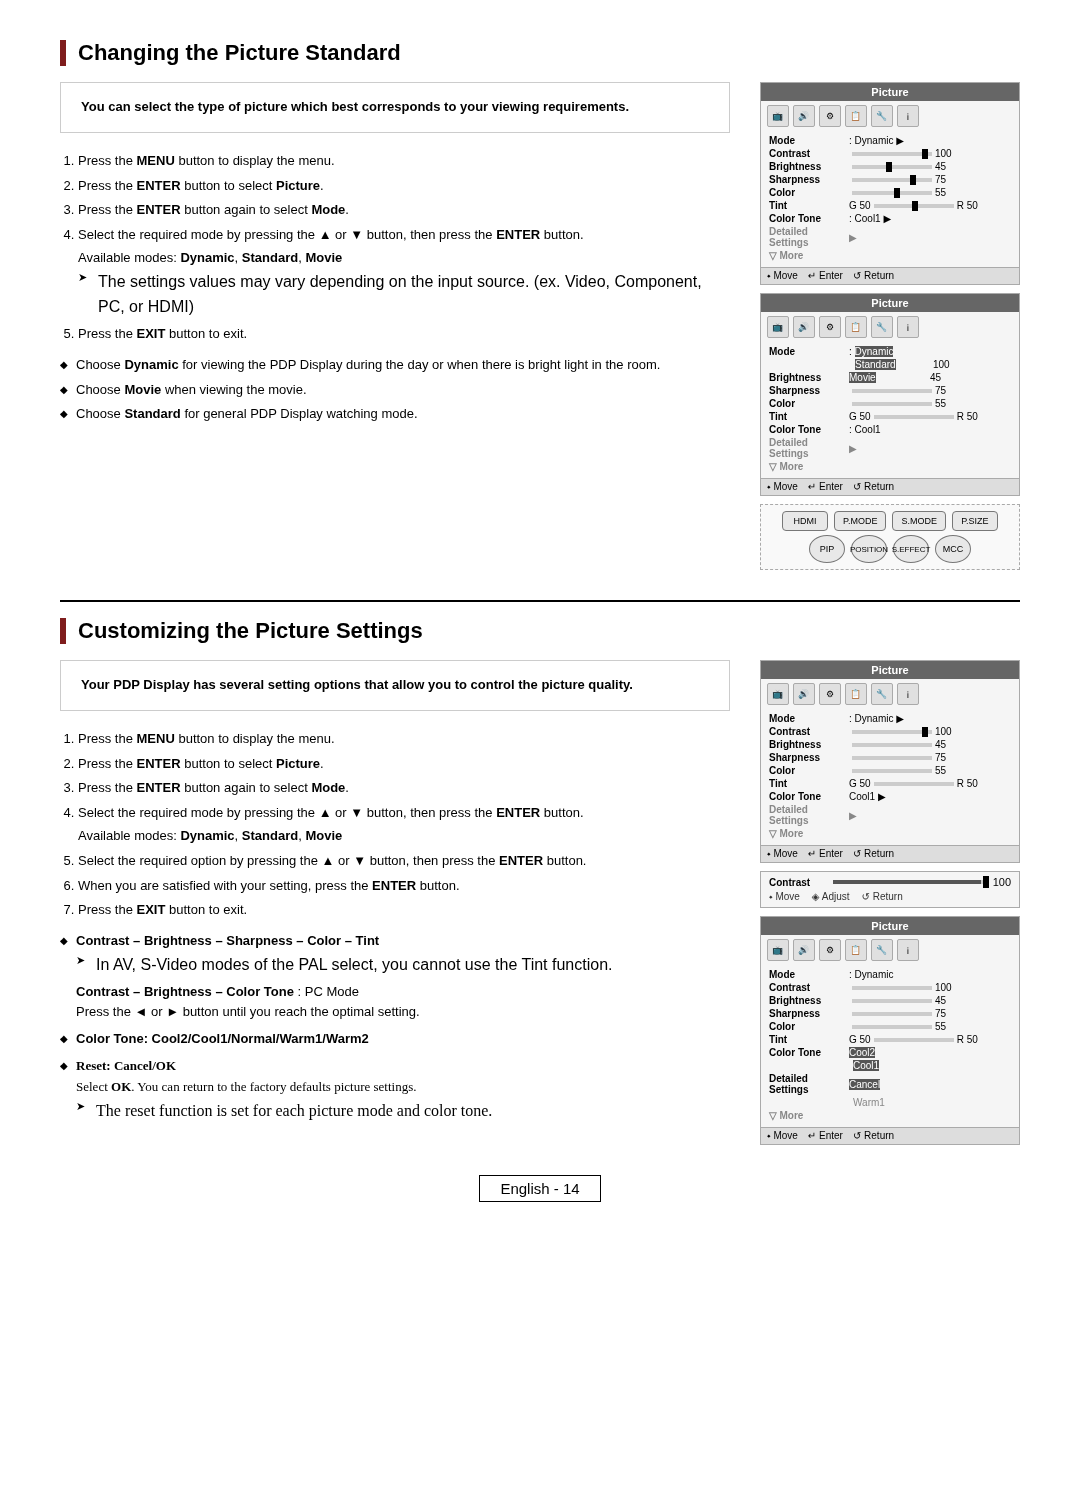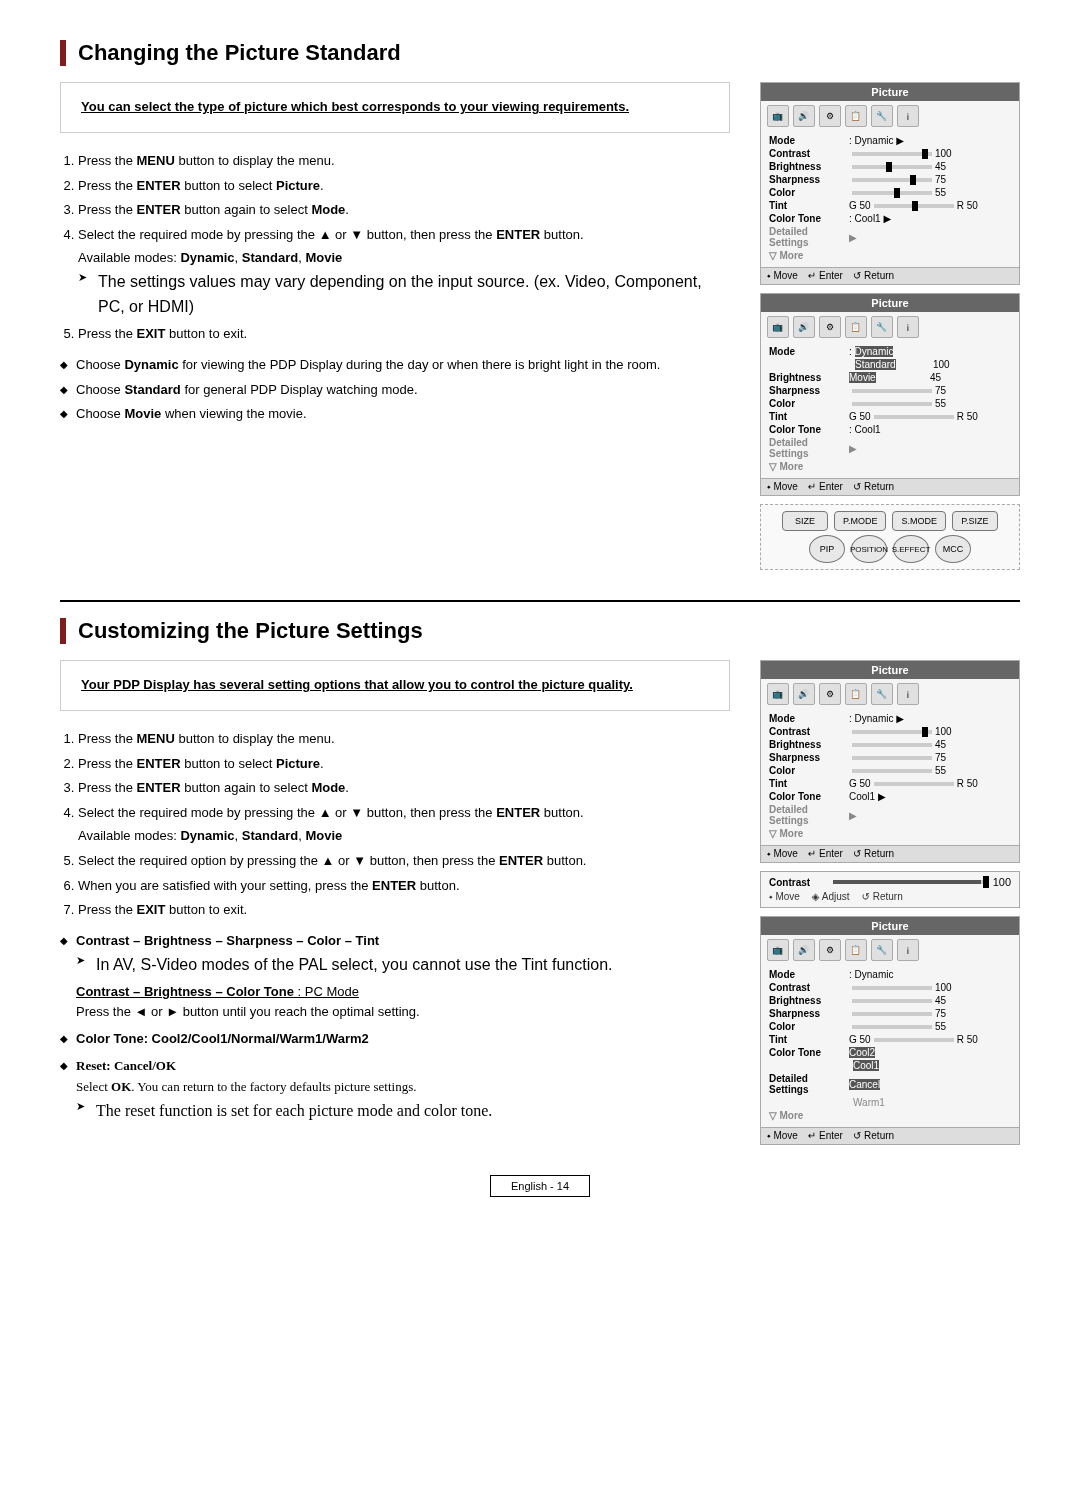--- a/index.html
+++ b/index.html
@@ -20,21 +20,20 @@
       border-left: 6px solid #7f1d1d;
       padding-left: 12px;
       margin-bottom: 16px;
     }
 
     .section-box {
       border: 1px solid #ccc;
       padding: 14px 20px;
       margin-bottom: 18px;
       font-size: 13px;
-      text-decoration: underline;
     }
 
     .section-box p {
       font-weight: bold;
       font-size: 13px;
     }
 
     
     .section-content {
       display: flex;
@@ -287,21 +286,21 @@
     
     .page-footer {
       text-align: center;
       margin-top: 30px;
     }
 
     .page-footer-badge {
       display: inline-block;
       border: 1px solid #000;
       padding: 4px 20px;
-      font-size: 11px;
+      font-size: 15px;
     }
 
     strong { font-weight: bold; }
 
     .mode-selected {
       background: #555;
       color: #fff;
     }
   </style>
 </head>
@@ -324,22 +323,22 @@
           <div style="padding-left:0; margin-top:2px;">
             <span>Available modes: <strong>Dynamic</strong>, <strong>Standard</strong>, <strong>Movie</strong></span>
           </div>
           <div class="arrow-note">The settings values may vary depending on the input source. (ex. Video, Component, PC, or HDMI)</div>
         </li>
         <li>Press the <strong>EXIT</strong> button to exit.</li>
       </ol>
 
       <ul class="bullets">
         <li>Choose <strong>Dynamic</strong> for viewing the PDP Display during the day or when there is bright light in the room.</li>
+        <li>Choose <strong>Movie</strong> when viewing the movie.</li>
         <li>Choose <strong>Standard</strong> for general PDP Display watching mode.</li>
-        <li>Choose <strong>Movie</strong> when viewing the movie.</li>
       </ul>
 
     </div>
 
     <div class="right-col">
 
       <div class="picture-menu">
         <div class="picture-menu-title">Picture</div>
         <div class="menu-icon-row">
           <div class="menu-icon">📺</div>
@@ -476,21 +475,21 @@
         <div class="menu-footer">
           <span>⬩ Move</span>
             <span>↵ Enter</span>
             <span>↺ Return</span>
         </div>
       </div>
 
       <div class="remote-area">
         <div class="remote-buttons">
           <div class="remote-row">
-            <div class="remote-btn">SIZE</div>
+            <div class="remote-btn">HDMI</div>
             <div class="remote-btn">P.MODE</div>
             <div class="remote-btn">S.MODE</div>
             <div class="remote-btn">P.SIZE</div>
           </div>
           <div class="remote-row">
             <div class="remote-btn-round">PIP</div>
             <div class="remote-btn-round" style="font-size:8px;">POSITION</div>
             <div class="remote-btn-round" style="font-size:8px;">S.EFFECT</div>
             <div class="remote-btn-round">MCC</div>
           </div>
@@ -520,21 +519,21 @@
         </li>
         <li>Select the required option by pressing the ▲ or ▼ button, then press the <strong>ENTER</strong> button.</li>
         <li>When you are satisfied with your setting, press the <strong>ENTER</strong> button.</li>
         <li>Press the <strong>EXIT</strong> button to exit.</li>
       </ol>
 
       <ul class="bullets">
         <li>
           <strong>Contrast – Brightness – Sharpness – Color – Tint</strong>
           <div class="arrow-note">In AV, S-Video modes of the PAL select, you cannot use the Tint function.</div>
-          <div style="margin-top:4px;text-decoration:underline;"><strong>Contrast – Brightness – Color Tone</strong> : PC Mode</div>
+          <div style="margin-top:4px;"><strong>Contrast – Brightness – Color Tone</strong> : PC Mode</div>
           <div>Press the ◄ or ► button until you reach the optimal setting.</div>
         </li>
         <li style="margin-top:6px;">
           <strong>Color Tone: Cool2/Cool1/Normal/Warm1/Warm2</strong>
         </li>
         <li style="margin-top:6px;font-family:Liberation Serif, serif;">
           <strong>Reset: Cancel/OK</strong>
           <div style="padding-left:0;">Select <strong>OK</strong>. You can return to the factory defaults picture settings.</div>
           <div class="arrow-note">The reset function is set for each picture mode and color tone.</div>
         </li>

